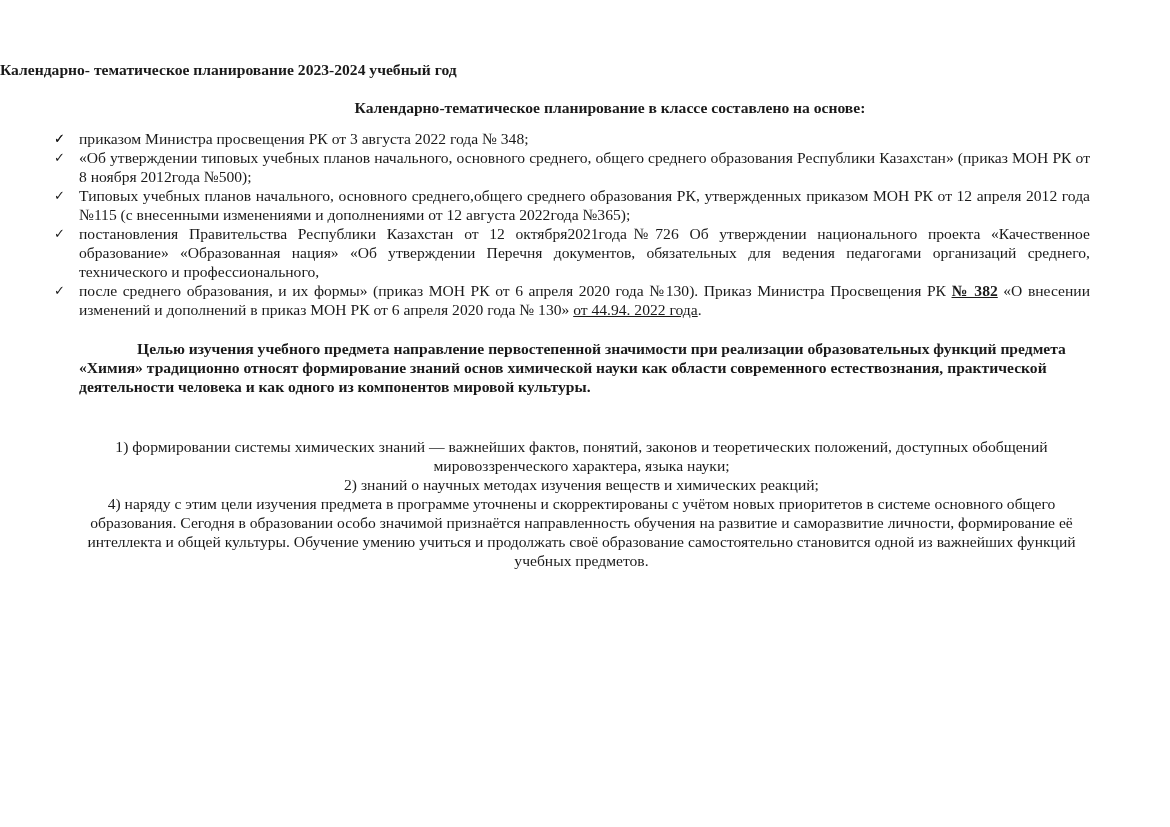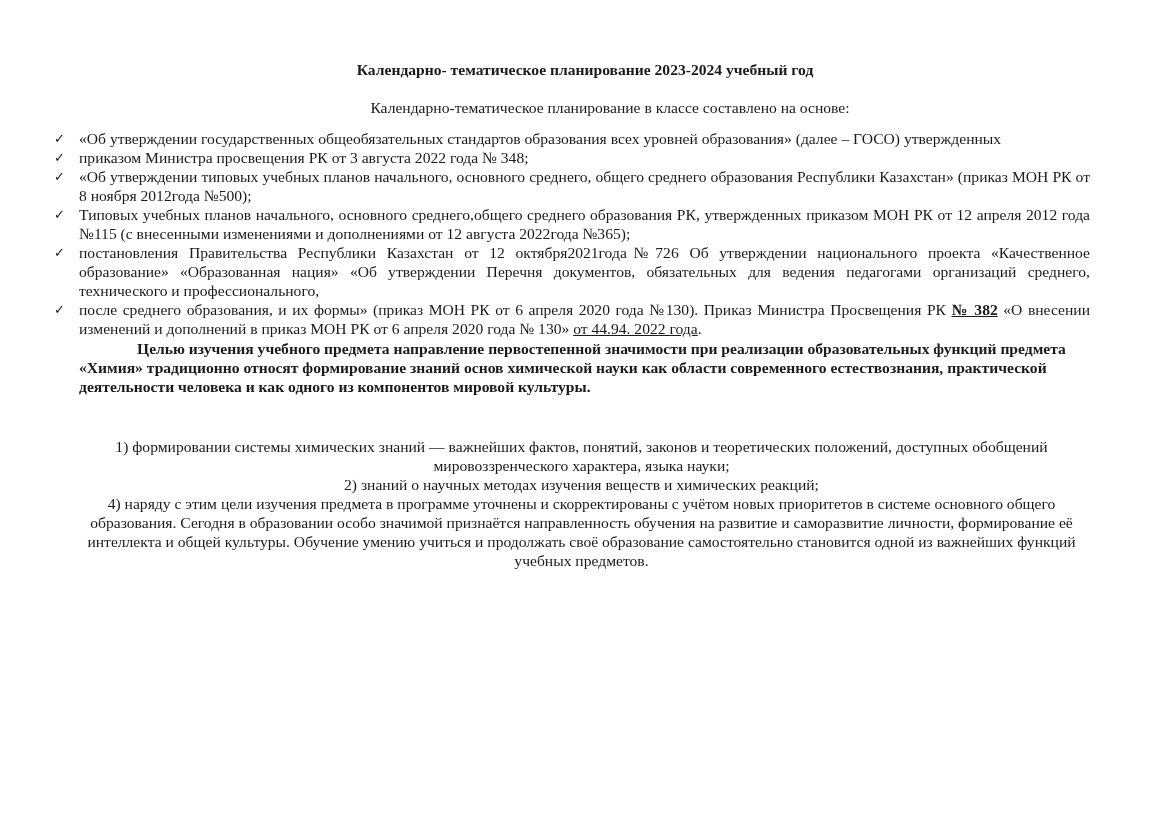--- a/index.html
+++ b/index.html
@@ -21,31 +21,30 @@
       position: absolute;
       left: 0; top: 0;
       width: 1170px;
       height: 827px;
     }
     .title {
       position: absolute;
       top: 60px;
       left: 0;
       width: 1170px;
-      text-align: center;
       font-weight: bold;
       font-size: 15.6px;
     }
     .subtitle {
       position: absolute;
       top: 98px;
       left: 50px;
       width: 1120px;
       text-align: center;
-      font-weight: normal;
+      font-weight: bold;
       font-size: 15.6px;
     }
     .checklist {
       position: absolute;
       top: 129px;
       left: 54px;
       width: 1036px;
       margin: 0;
       padding: 0;
       list-style: none;
@@ -85,21 +84,20 @@
 
 <div class="page">
 
   <div class="title">Календарно- тематическое планирование 2023-2024 учебный год</div>
 
   <div class="subtitle">Календарно-тематическое планирование в классе составлено на основе:</div>
 
   <ul class="checklist">
     <li>
       <span class="check">✓</span>
-      <span>«Об утверждении государственных общеобязательных стандартов образования всех уровней образования» (далее – ГОСО) утвержденных</span>
     </li>
     <li>
       <span class="check">✓</span>
       <span>приказом Министра просвещения РК от 3 августа 2022 года № 348;</span>
     </li>
     <li>
       <span class="check">✓</span>
       <span>«Об утверждении типовых учебных планов начального, основного среднего, общего среднего образования Республики Казахстан» (приказ МОН РК от 8 ноября 2012года №500);</span>
     </li>
     <li>

